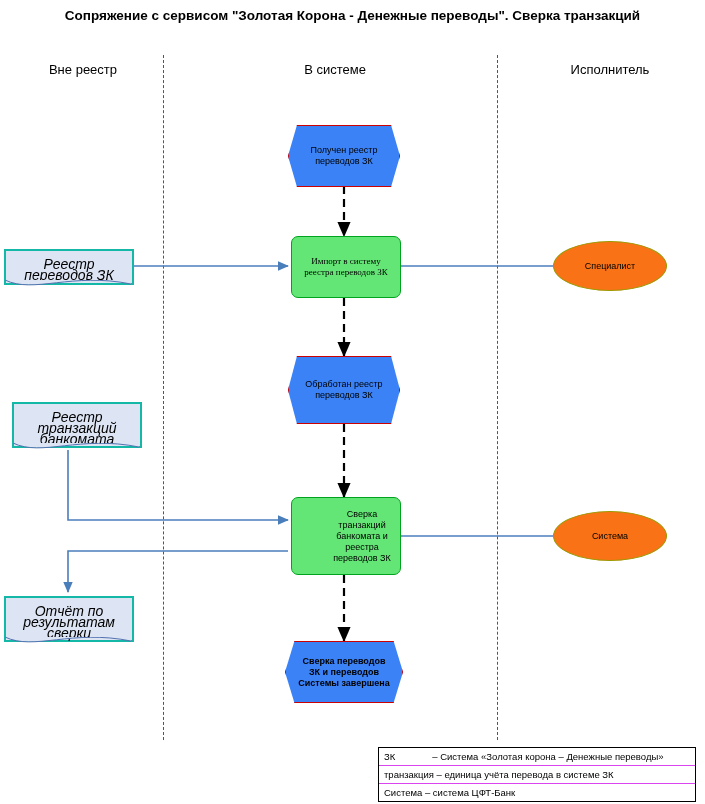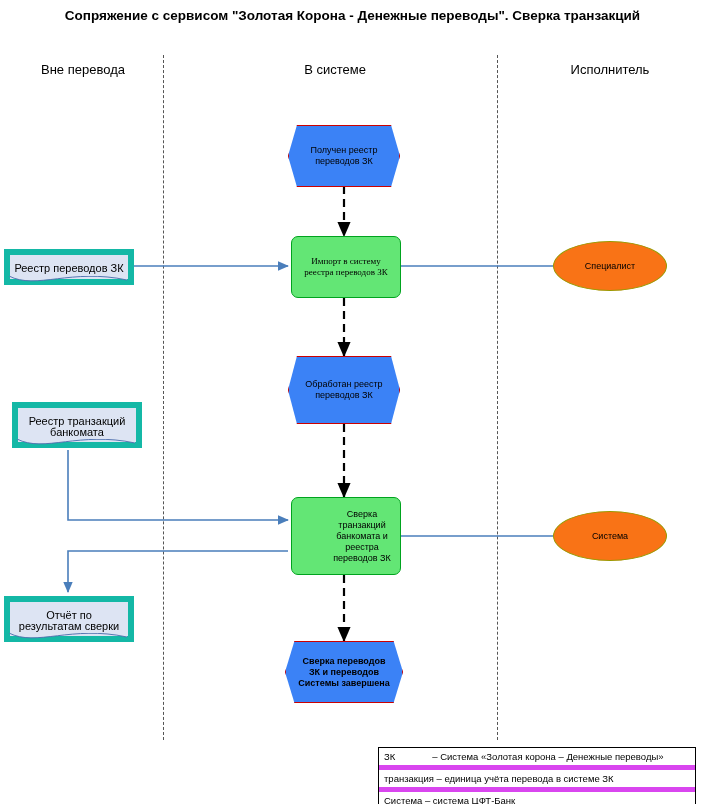--- a/index.html
+++ b/index.html
@@ -32,46 +32,46 @@
   .hex .txt{padding:0 10px;}
   .proc{
     background:#63e675;border:1.8px solid #00a31e;border-radius:7px;
   }
   .proc .txt{padding:0 6px;}
   .ellipse{
     background:#f97316;border:1.4px solid #999900;border-radius:50%;
   }
   .doc{
     position:absolute;
-    background:#dde4f3;border:6px solid #14b8a6;
+    background:#dde4f3;border:2px solid #14b8a6;
     box-sizing:border-box;
-    font-size:11px;line-height:11px;text-align:center;
-    display:flex;align-items:flex-start;justify-content:center;
+    font-size:14px;line-height:11px;text-align:center;
+    display:flex;align-items:flex-start;justify-content:center;font-style:italic;
   }
   .doc .txt{padding-top:8px;padding-left:4px;padding-right:4px;}
   .doc-wave{
     position:absolute;left:-1px;bottom:-9px;width:100%;height:12px;
   }
   svg.arrows{position:absolute;left:0;top:0;width:705px;height:804px;pointer-events:none;}
   .legend{
     position:absolute;left:378px;top:747px;width:318px;
     border:1px solid #000;box-sizing:border-box;background:#fff;
     font-size:9.5px;
   }
   .legend-row{
-    padding:3px 5px;border-bottom:5px solid #d946ef;white-space:pre;
+    padding:3px 5px;border-bottom:1px solid #d946ef;white-space:pre;
   }
   .legend-row:last-child{border-bottom:none;}
 </style>
 </head>
 <body>
 
 <div class="title">Сопряжение с сервисом "Золотая Корона - Денежные переводы". Сверка транзакций</div>
 
-<div class="lane-label" style="left:8px;top:62px;width:150px;">Вне перевода</div>
+<div class="lane-label" style="left:8px;top:62px;width:150px;">Вне реестр</div>
 <div class="lane-label" style="left:240px;top:62px;width:190px;">В системе</div>
 <div class="lane-label" style="left:530px;top:62px;width:160px;">Исполнитель</div>
 
 <div class="divider" style="left:163px;top:55px;height:685px;"></div>
 <div class="divider" style="left:497px;top:55px;height:685px;"></div>
 
 <svg class="arrows">
   <defs>
     <marker id="arrB" markerWidth="8" markerHeight="8" refX="6.4" refY="3" orient="auto">
       <path d="M0,0 L7,3 L0,6 z" fill="#000"></path>

